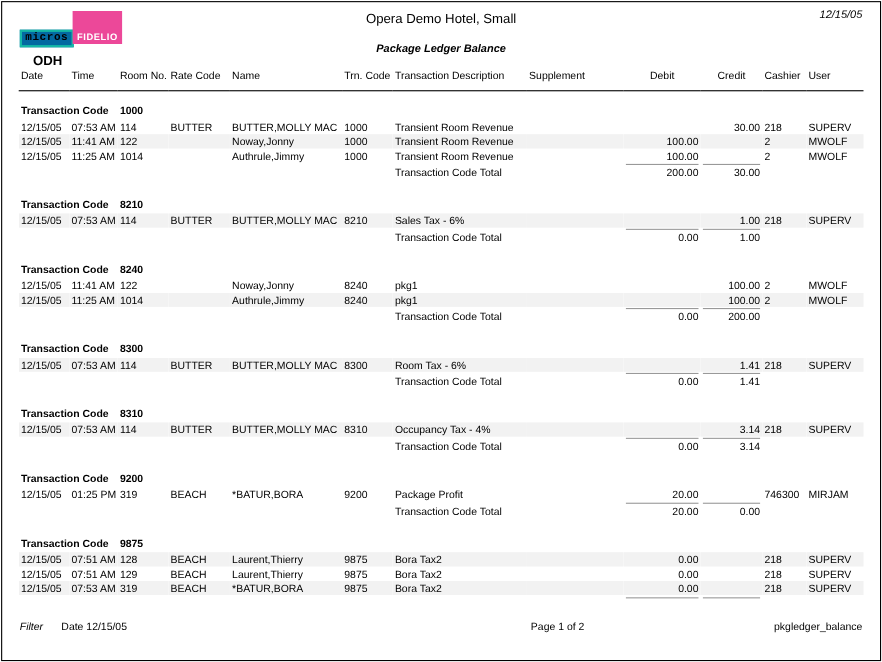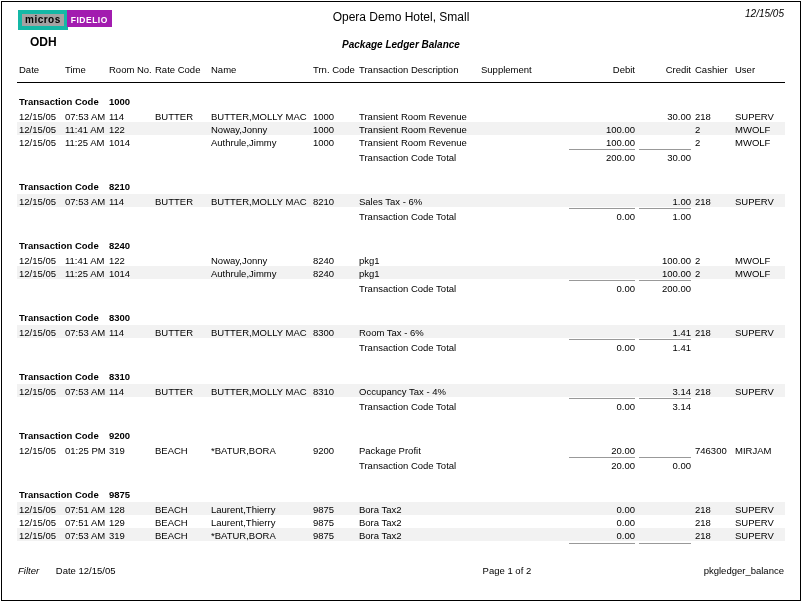--- a/index.html
+++ b/index.html
@@ -26,31 +26,32 @@
     padding: 5px 16px 0 16px;
     height: 58px;
     box-sizing: border-box;
   }
   .h-left { width: 33%; }
   .h-center { width: 34%; text-align: center; }
   .h-right { width: 33%; text-align: right; }
   .logo { margin-top: 3px; display: inline-block; white-space: nowrap; font-size: 10px; font-weight: bold; }
   .logo-micros {
     display: inline-block;
-    border: 4px solid #14b8a6;
-    background: #a3a3a3;
+    border: 2px solid #14b8a6;
+    background: #0369a1;
     color: #000;
     padding: 0 3px 1px 3px;
     letter-spacing: 0.5px;
+    font-family: Liberation Mono, monospace;
   }
   .logo-fidelio {
     display: inline-block;
-    background: #a21caf;
+    background: #ec4899;
     color: #fff;
-    padding: 5px 4px 2px 4px;
+    padding: 18px 4px 2px 4px;
     font-size: 8.5px;
     letter-spacing: 0.5px;
     margin-left: -1px;
   }
   .property-code { font-weight: bold; font-size: 12px; margin: 5px 0 0 12px; }
   .hotel-name { font-size: 12px; margin-top: 3px; }
   .report-title { font-style: italic; font-weight: bold; font-size: 10px; margin-top: 15px; }
   .hdr-date { font-style: italic; font-size: 10px; margin-top: 1px; }
   .hdr-time { font-style: italic; font-size: 10px; margin-top: 9px; }
   
@@ -62,21 +63,21 @@
     font-size: 9.5px;
   }
   th {
     font-weight: normal;
     text-align: left;
     padding: 4px 2px 7px 2px;
     border-bottom: 1px solid #000;
     white-space: nowrap;
     overflow: hidden;
   }
-  th.num { text-align: right; margin-top: 28px; }
+  th.num { text-align: center; margin-top: 28px; }
   td {
     padding: 0 2px;
     white-space: nowrap;
     overflow: hidden;
     vertical-align: bottom;
   }
   tr.section-row td {
     font-weight: bold;
     padding-top: 13px;
     padding-bottom: 2px;

